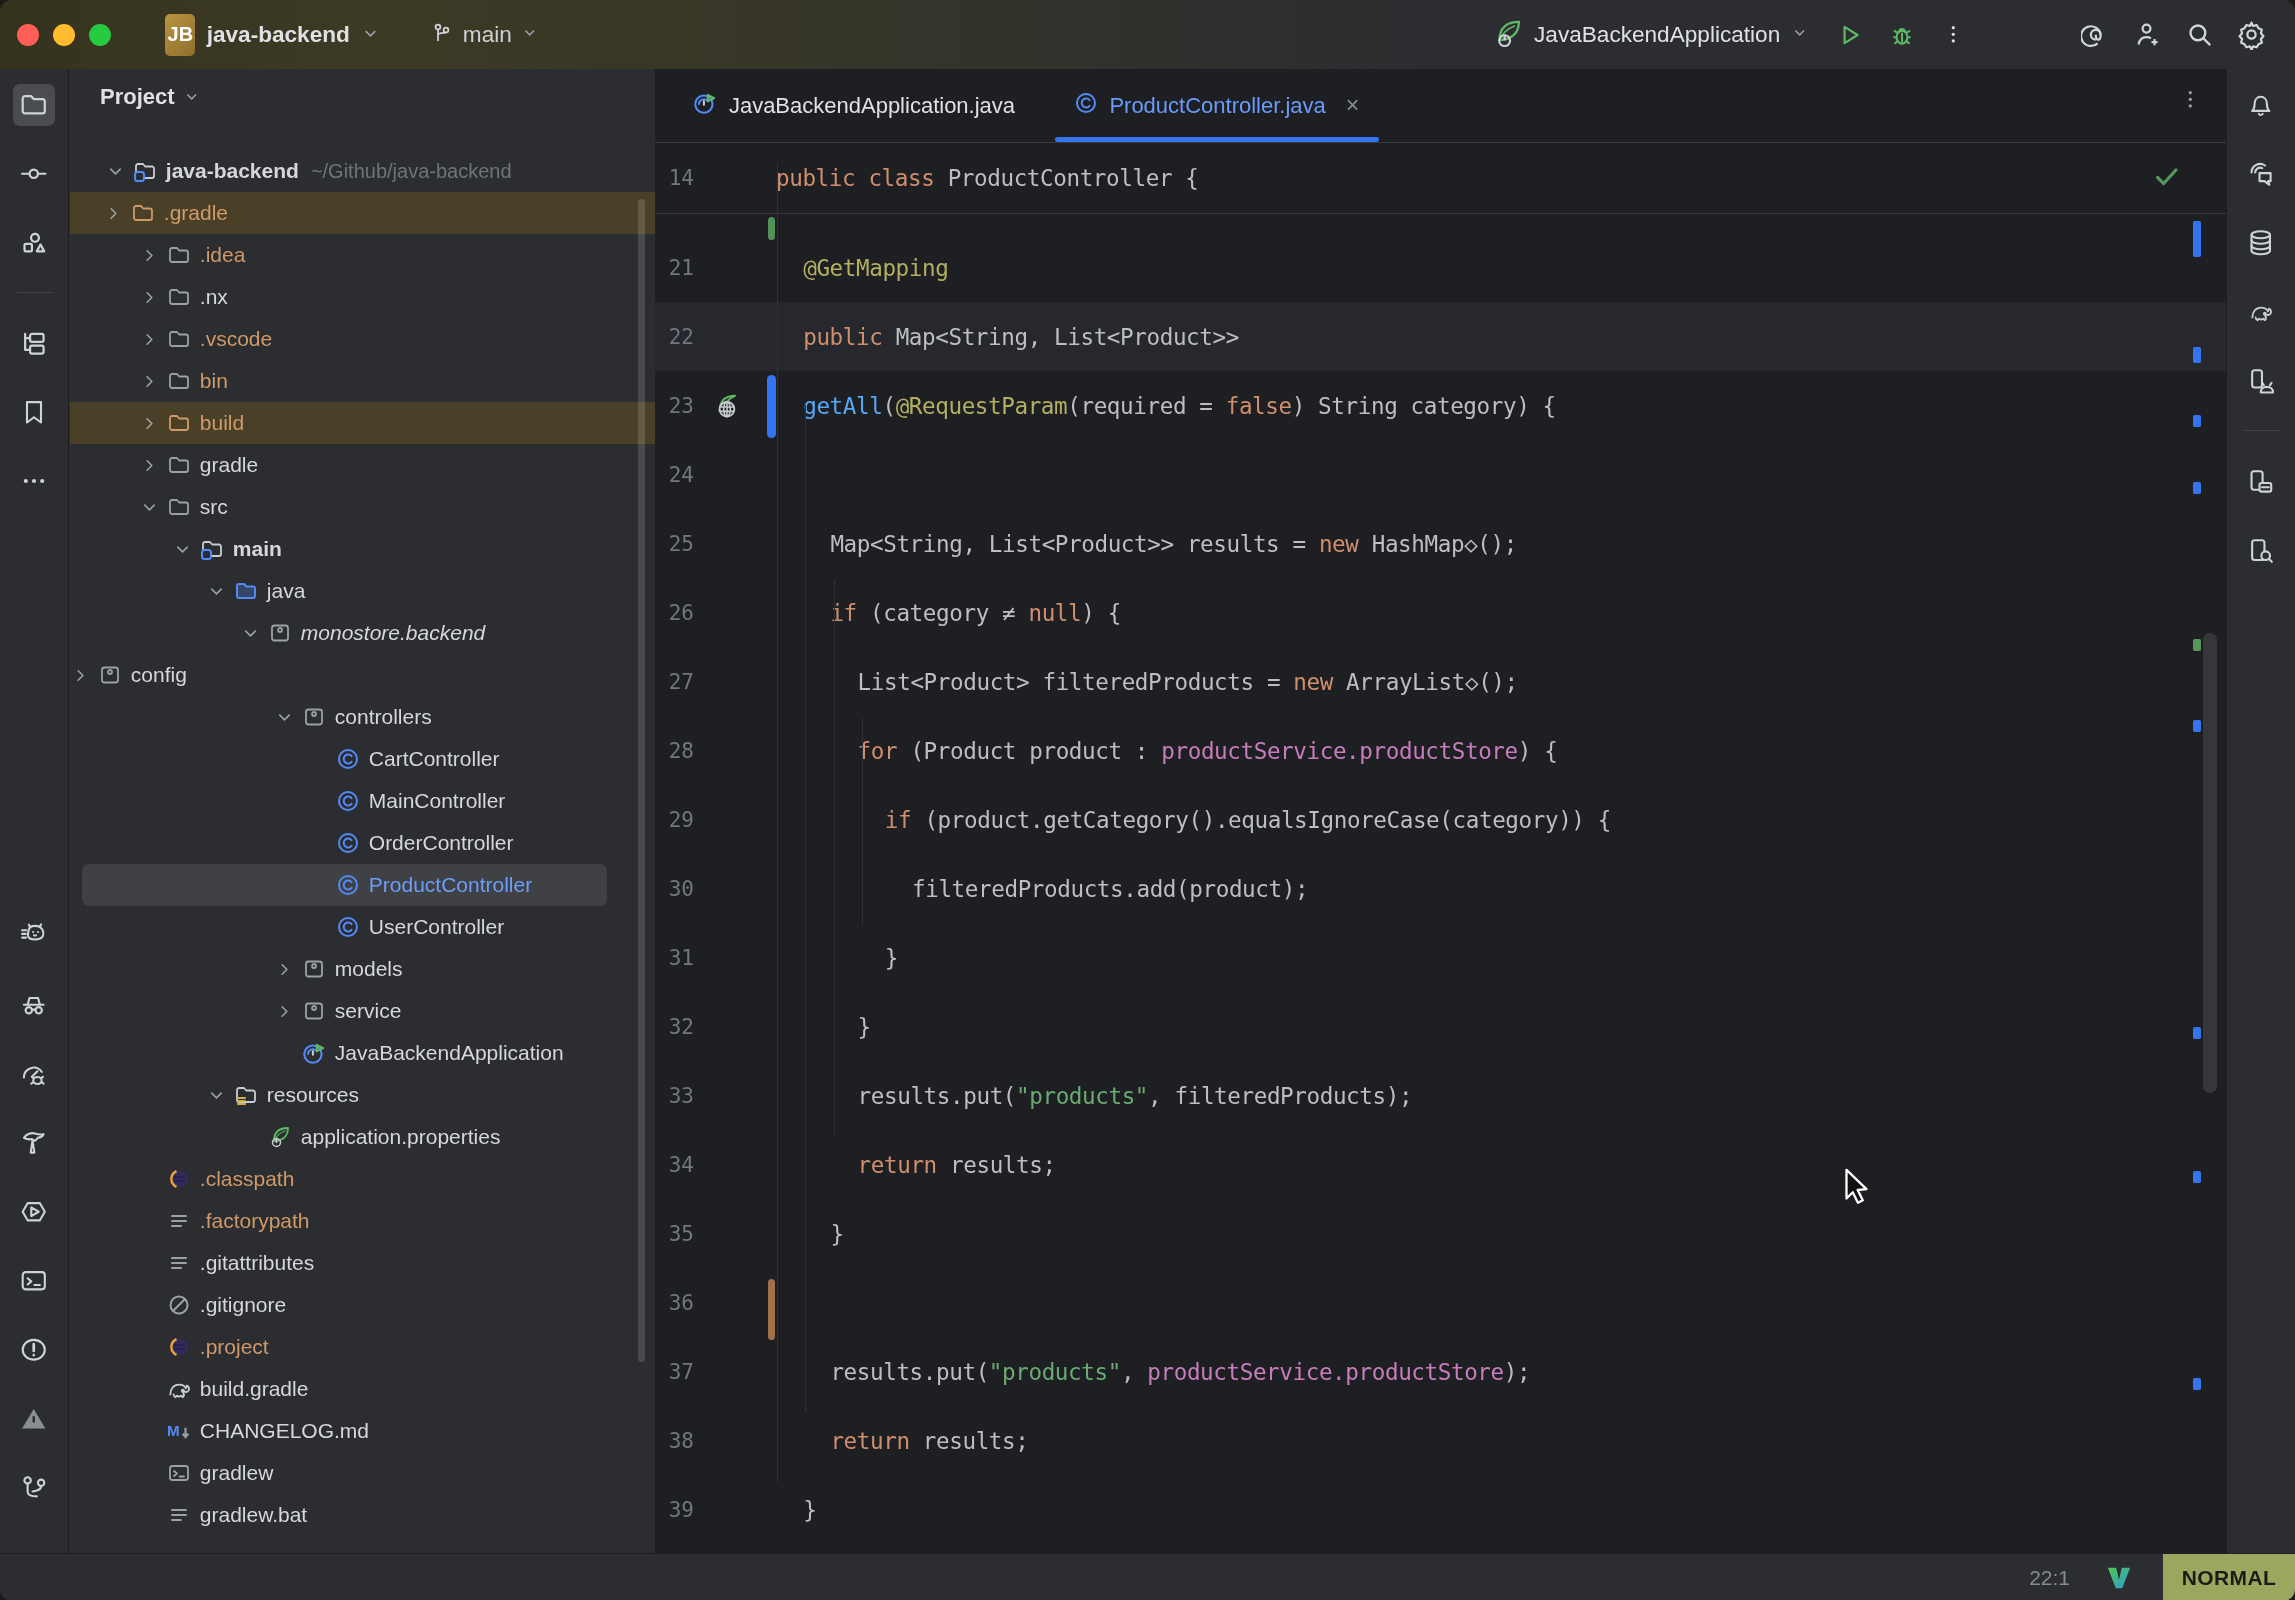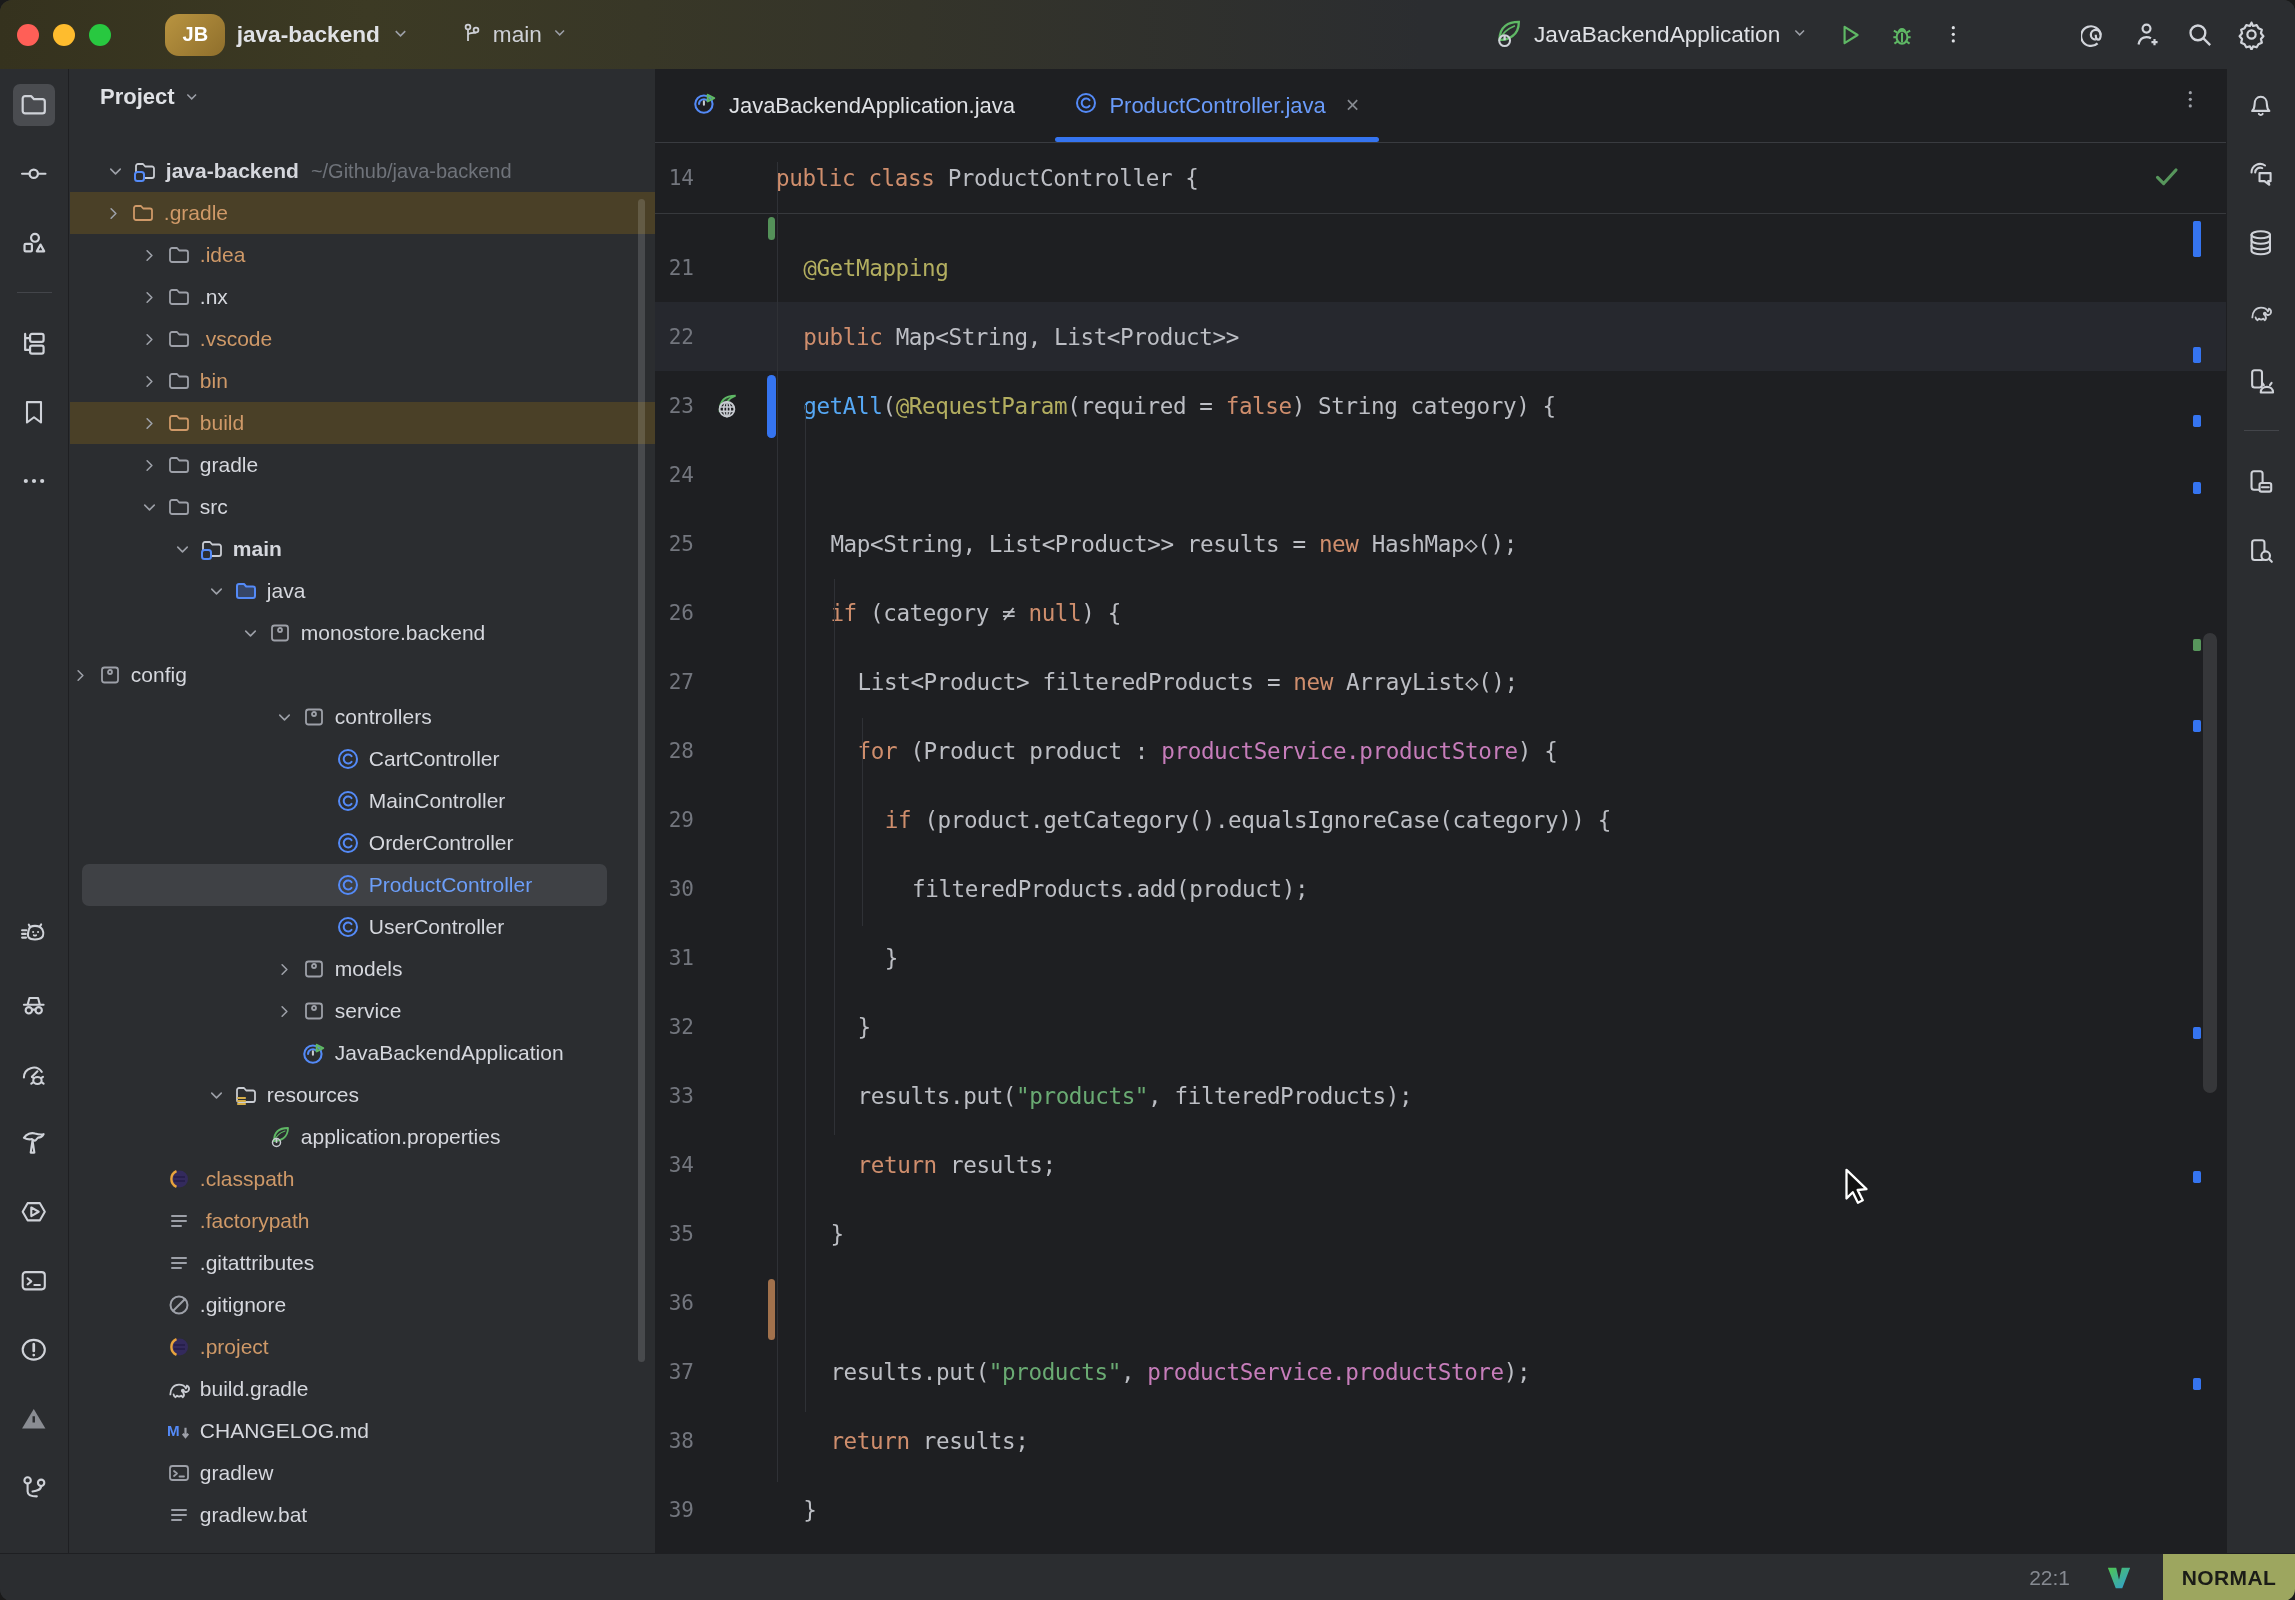--- a/index.html
+++ b/index.html
@@ -5,21 +5,21 @@
   html,body{margin:0;padding:0;background:#1a1a1a;}
   #window{position:relative;width:2295px;height:1601px;border-radius:12px;overflow:hidden;
           background:#2b2d30;font-family:"Liberation Sans",sans-serif;-webkit-font-smoothing:antialiased;}
 
   
   .titlebar{position:absolute;top:0;left:0;right:0;height:69px;display:flex;align-items:center;
     background:linear-gradient(90deg,#35321e 0%,#3c3a24 16%,#34342a 40%,#2b2d30 62%,#2b2d30 100%);}
   .lights{display:flex;gap:14px;margin-left:17.4px;}
   .light{width:22px;height:22px;border-radius:50%;}
   .proj-chip{display:flex;align-items:center;margin-left:54px;gap:11.3px;cursor:default;}
-  .jb-badge{width:60px;height:42px;border-radius:14px;background:linear-gradient(135deg,#b99440,#8f6f2c);
+  .jb-badge{width:30px;height:42px;border-radius:5px;background:linear-gradient(135deg,#b99440,#8f6f2c);
     color:#fff;font-weight:700;font-size:20px;display:flex;align-items:center;justify-content:center;}
   .tb-name{color:#dfe1e5;font-size:22.6px;font-weight:600;}
   .chev{color:#9da0a8;}
   .branch-chip{display:flex;align-items:center;gap:8.7px;margin-left:50px;}
   .tb-plain{color:#ced0d6;font-size:22.6px;}
   .tb-right{display:flex;align-items:center;margin-left:auto;margin-right:21px;gap:7px;}
   .runcfg{display:flex;align-items:center;gap:10.4px;margin-right:12px;}
   .tb-btn{width:45px;height:45px;border-radius:7px;display:flex;align-items:center;justify-content:center;}
   .tb-gap{width:83px;}
 
@@ -465,21 +465,21 @@
             <span class="ticon">
               <svg width="24" height="24" viewBox="0 0 24 24" fill="none" stroke="#548af7" stroke-width="2" stroke-linecap="round" stroke-linejoin="round">
                 <path d="M3 7a2 2 0 0 1 2-2h5l2.2 2.5H19a2 2 0 0 1 2 2V17a2 2 0 0 1-2 2H5a2 2 0 0 1-2-2z" fill="rgba(84,138,247,.28)"></path>
               </svg>
             </span>
             <span class="tlabel t-norm">java</span>
           </div>
         </div>
         <div class="trow">
           <div class="bg"></div>
-          <div class="tcell" style="padding-left: 170px;">
+          <div class="tcell" style="padding-left: 170px; font-style: italic;">
             <span class="tchev">
               <svg width="19" height="19" viewBox="0 0 24 24" fill="none" stroke="#9da0a8" stroke-width="2" stroke-linecap="round" stroke-linejoin="round">
                 <path d="M6 9l6 6 6-6"></path>
               </svg>
             </span>
             <span class="ticon">
               <svg width="24" height="24" viewBox="0 0 24 24" fill="none" stroke="#9da0a8" stroke-width="1.8" stroke-linecap="round" stroke-linejoin="round">
                 <rect x="4" y="4.5" width="16" height="15" rx="2.5"></rect>
                 <circle cx="12" cy="9" r="2"></circle>
               </svg>

